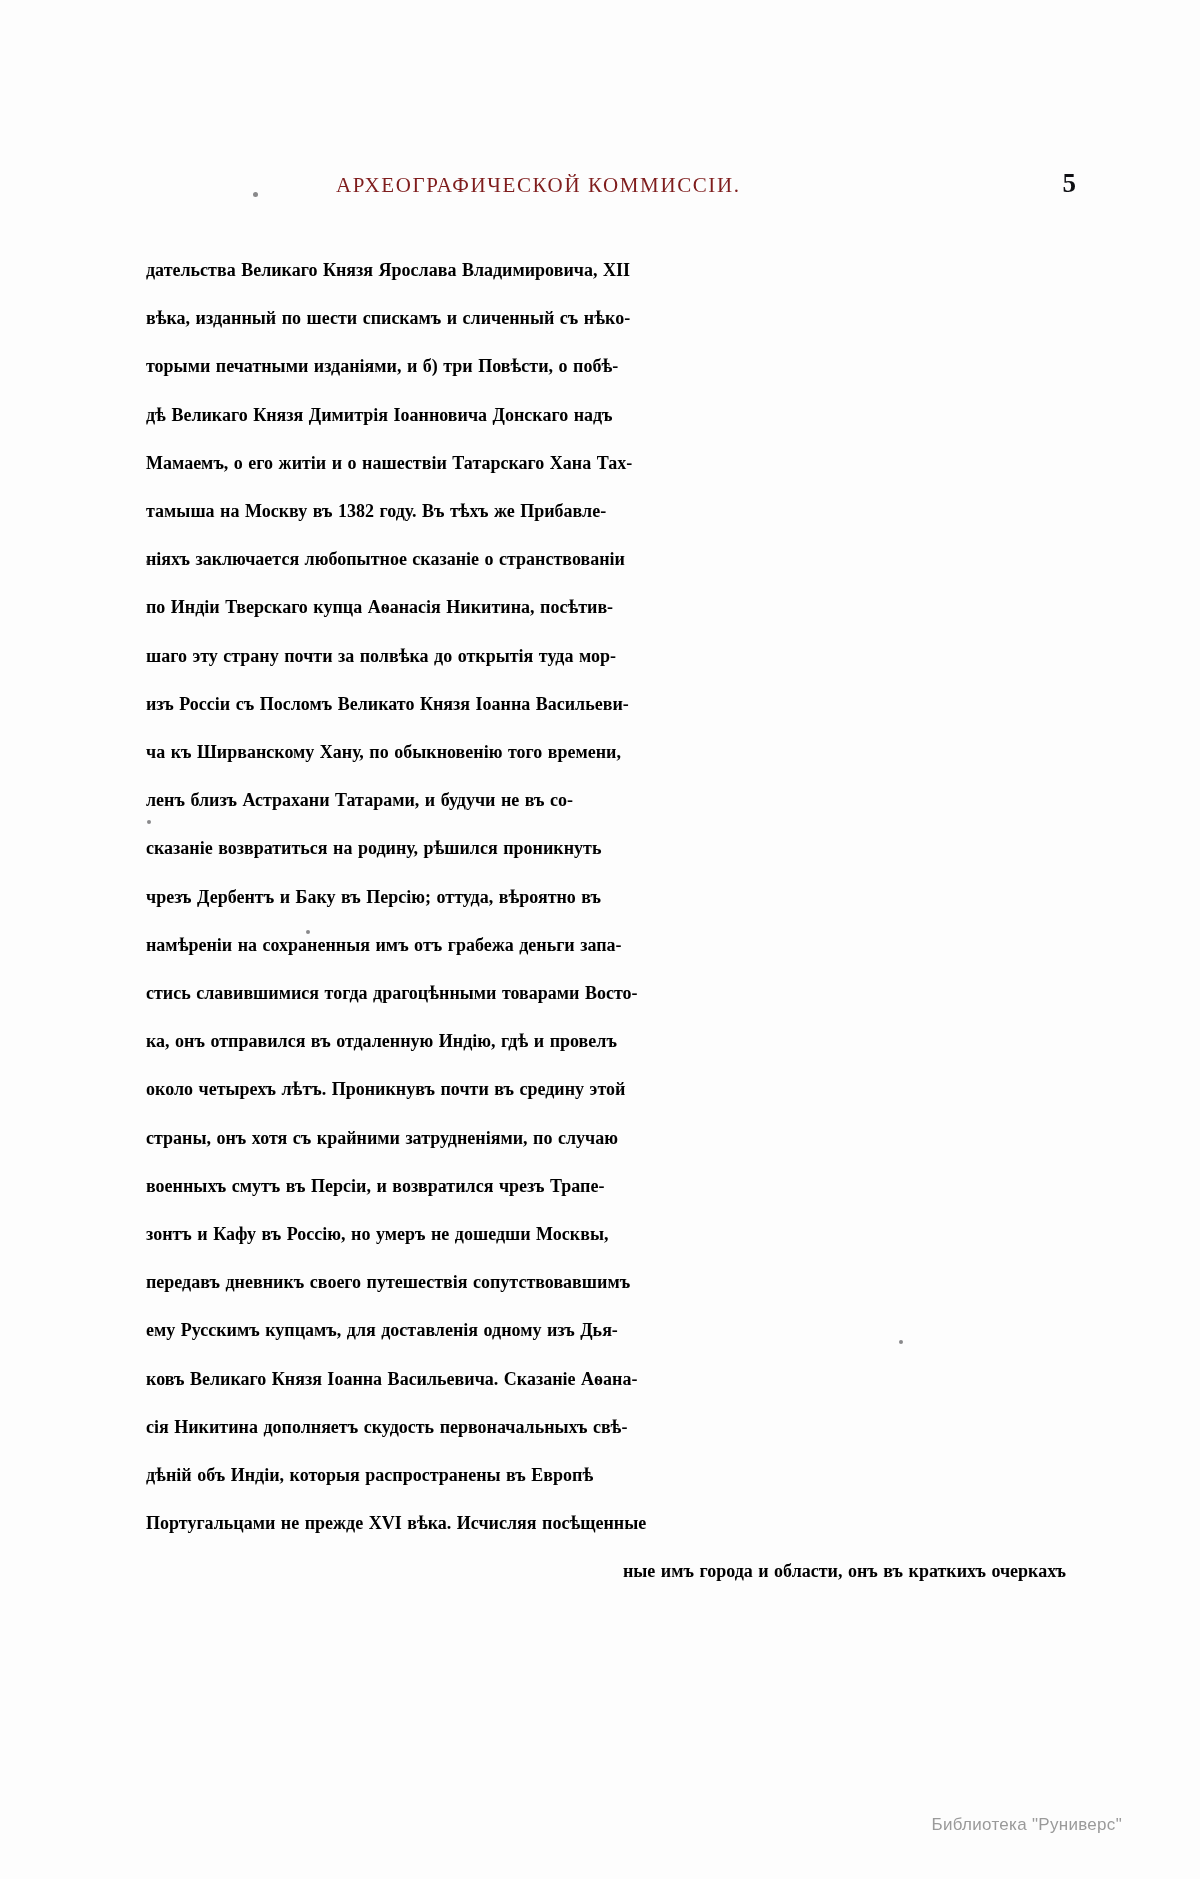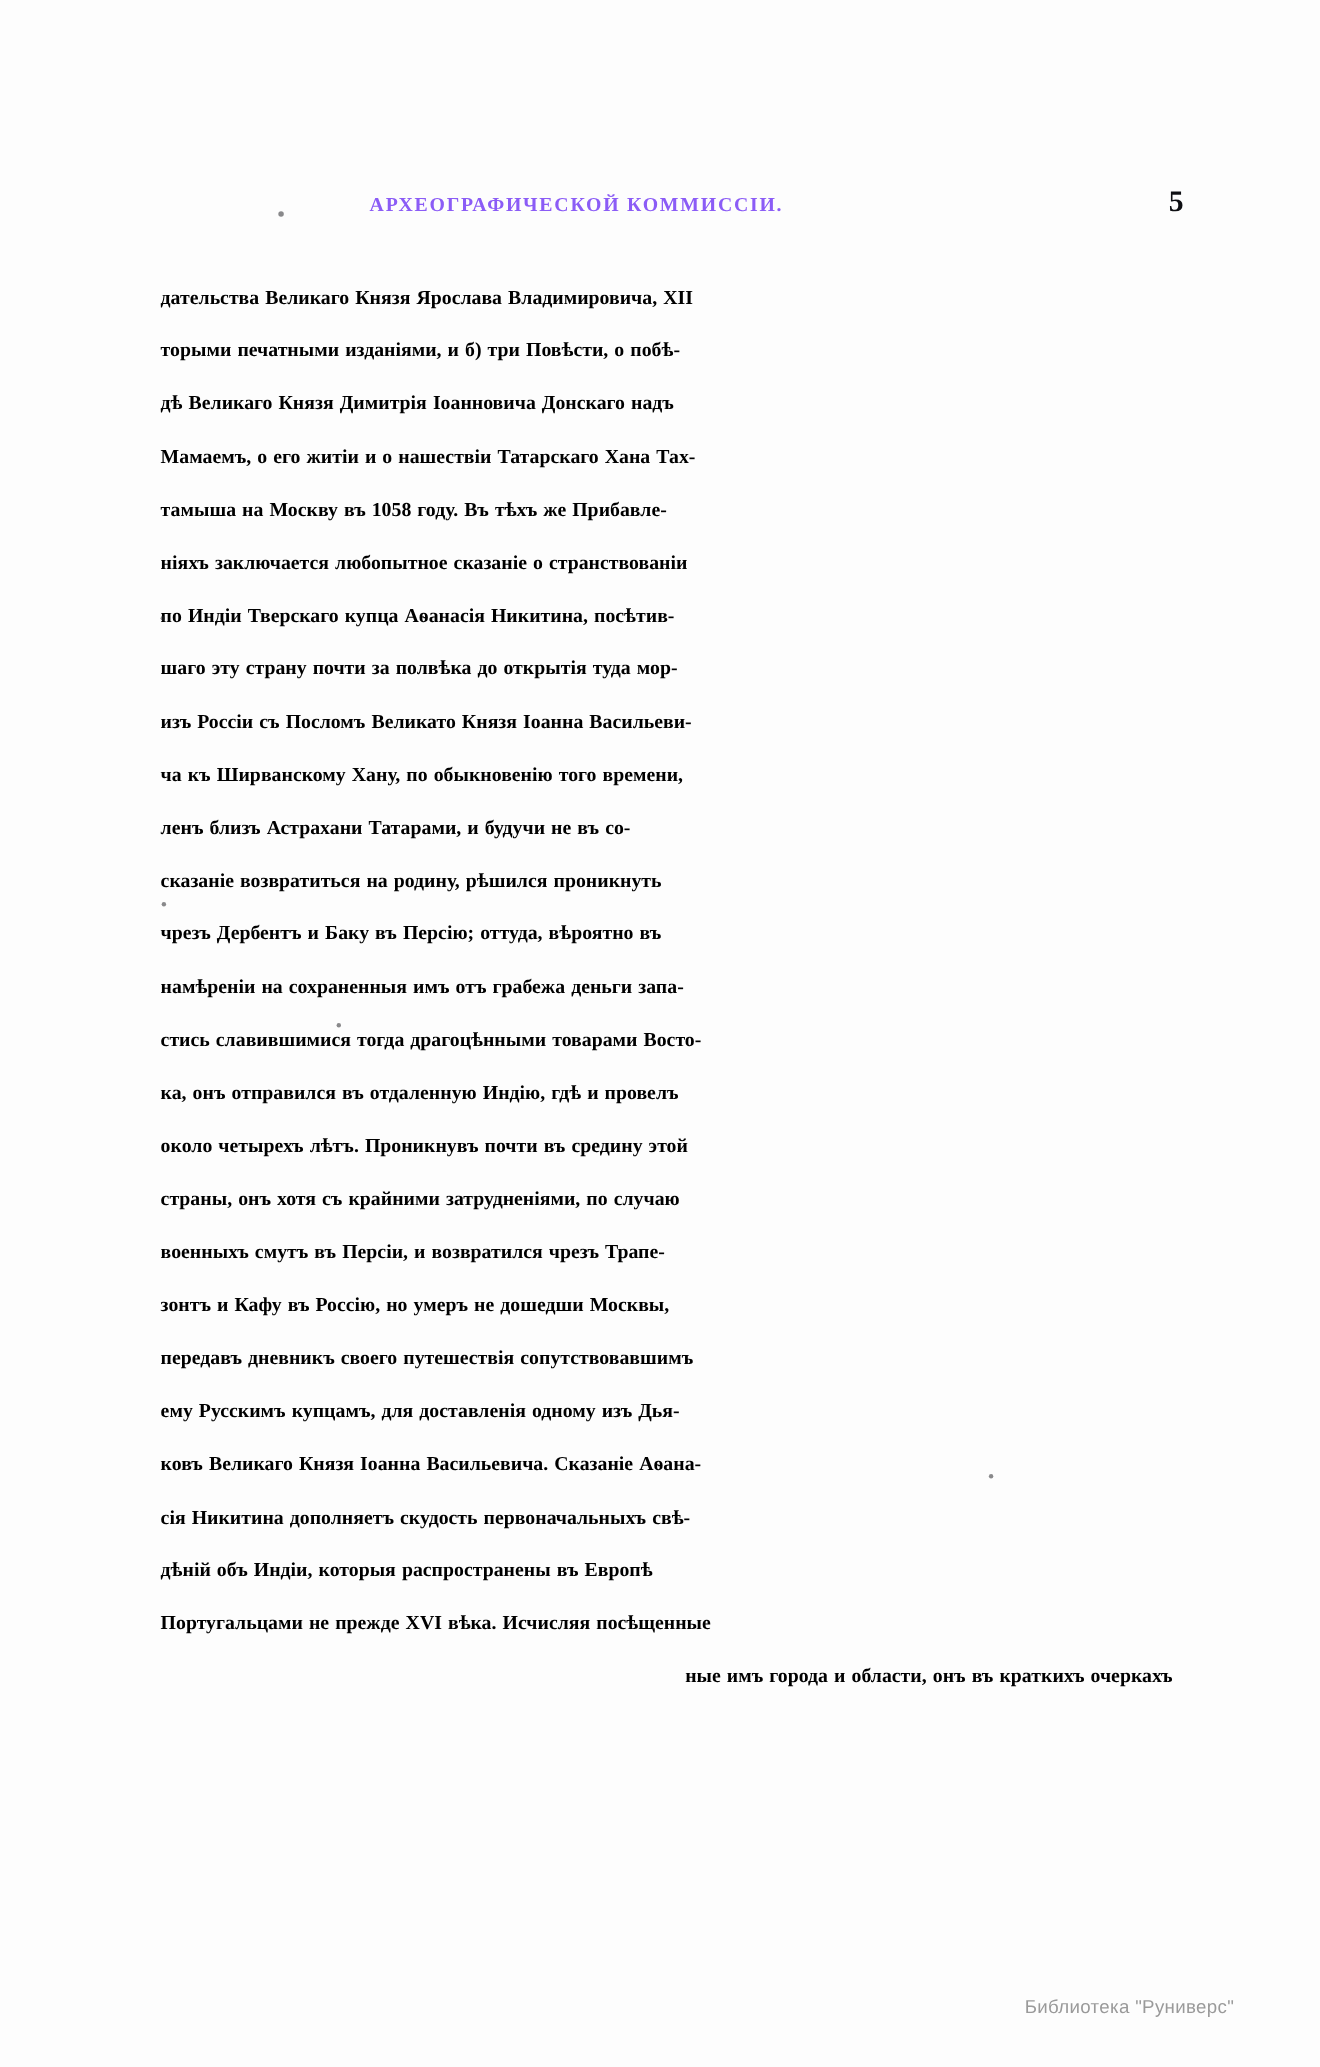--- a/index.html
+++ b/index.html
@@ -27,24 +27,24 @@
     position: absolute;
     top: 168px;
     left: 146px;
     width: 930px;
     display: flex;
     align-items: baseline;
     justify-content: space-between;
   }
   .running-title {
     font-family: "Liberation Serif", serif;
-    font-weight: bold;
-    font-size: 18px;
+    font-weight: normal;
+    font-size: 21px;
     letter-spacing: 1.6px;
-    color: #8b5cf6;
+    color: #7f1d1d;
     margin-left: 190px;
     white-space: nowrap;
   }
   .folio {
     font-family: "Liberation Serif", serif;
     font-weight: bold;
     font-size: 27px;
     color: #0e0f13;
   }
   .body-text {
@@ -94,30 +94,33 @@
   <div class="page-header">
     <div class="running-title">АРХЕОГРАФИЧЕСКОЙ КОММИССІИ.</div>
     <div class="folio">5</div>
   </div>
 
   <div class="body-text">
     <div class="line-flex">
         <span>дательства Великаго Князя Ярослава Владимировича, XII</span>
       </div>
     <div class="line-flex">
+        <span>вѣка, изданный по шести спискамъ и сличенный съ нѣко-</span>
+      </div>
+    <div class="line-flex">
         <span>торыми печатными изданіями, и б) три Повѣсти, о побѣ-</span>
       </div>
     <div class="line-flex">
         <span>дѣ Великаго Князя Димитрія Іоанновича Донскаго надъ</span>
       </div>
     <div class="line-flex">
         <span>Мамаемъ, о его житіи и о нашествіи Татарскаго Хана Тах-</span>
       </div>
     <div class="line-flex">
-        <span>тамыша на Москву въ 1058 году. Въ тѣхъ же Прибавле-</span>
+        <span>тамыша на Москву въ 1382 году. Въ тѣхъ же Прибавле-</span>
       </div>
     <div class="line-flex">
         <span>ніяхъ заключается любопытное сказаніе о странствованіи</span>
       </div>
     <div class="line-flex">
         <span>по Индіи Тверскаго купца Аѳанасія Никитина, посѣтив-</span>
       </div>
     <div class="line-flex">
         <span>шаго эту страну почти за полвѣка до открытія туда мор-</span>
       </div>

